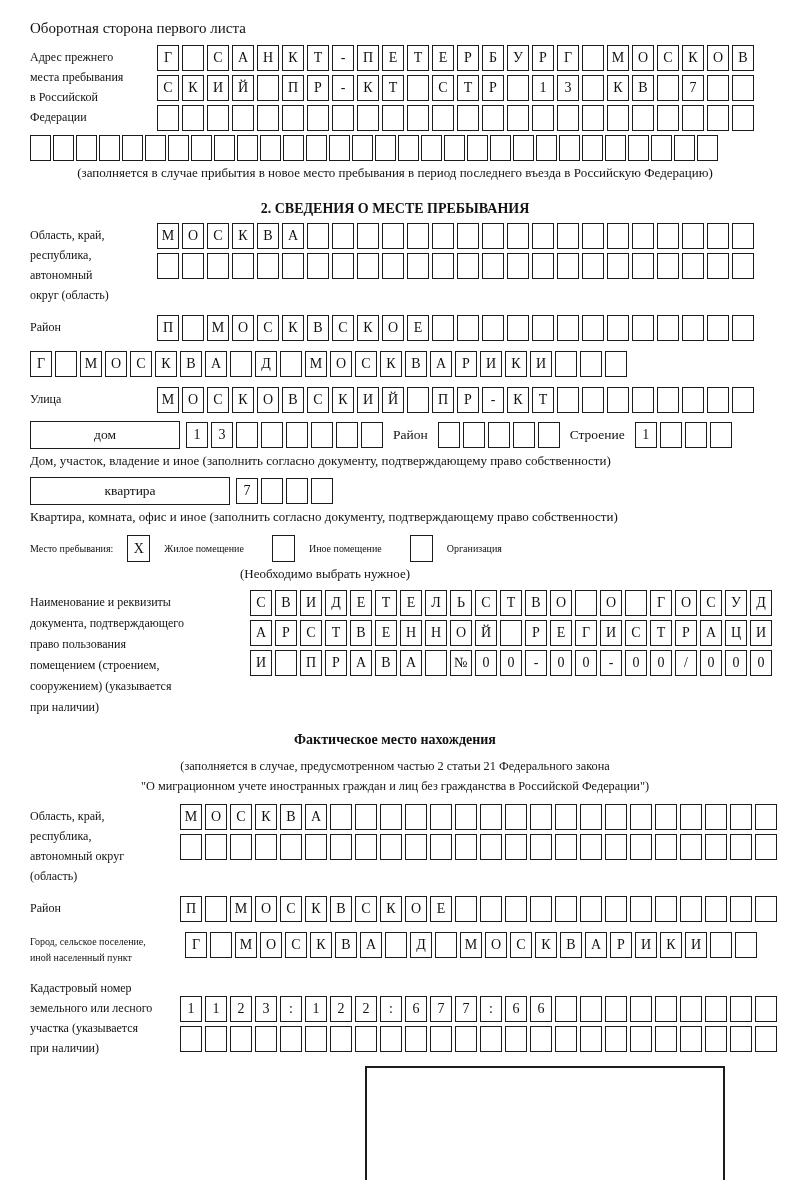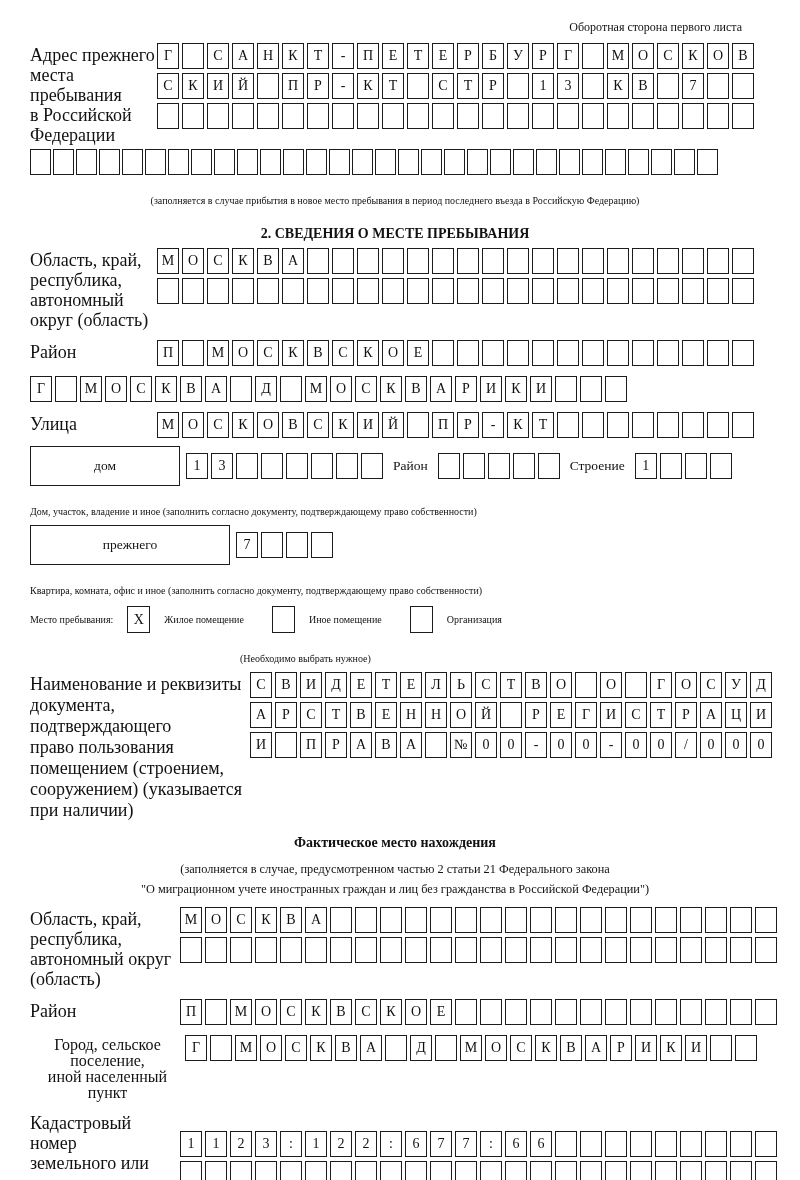--- a/index.html
+++ b/index.html
@@ -5,43 +5,43 @@
   html,body{margin:0;padding:0;background:#fff;}
   .page{
     position:relative;
     width:800px;height:1180px;
     box-sizing:border-box;
     padding:10px 40px 0 30px;
     font-family:"Liberation Serif", serif;
     color:#111;background:#fff;
     overflow:hidden;
   }
-  .hdr-right{ text-align:right; font-size:12px; padding-right:18px; margin-top:10px; }
+  .hdr-right{ font-size:15px; padding-right:18px; margin-top:10px; }
   .lines{ white-space:pre-line; }
   .field{ display:flex; align-items:flex-start; margin-top:6px; }
-  .flabel{ flex:none; font-size:18px; line-height:20px; padding-top:2px; }
+  .flabel{ flex:none; font-size:12px; line-height:20px; padding-top:2px; }
   .w125{ width:127px; } .w150{ width:155px; } .w212{ width:220px; } .w145{ width:150px; }
   .cellcol{ display:flex; flex-direction:column; gap:4px; }
   .cellrow{ display:flex; gap:3px; }
   .cell{
     flex:none; box-sizing:border-box;
     width:22px; height:26px;
     border:1.6px solid #1c1c1c;
     display:flex; align-items:center; justify-content:center;
     font-size:14px; background:#fff;
   }
   .tight{ gap:2px; } .tight .cell{ width:21px; }
   .fullrow{ margin-top:4px; }
-  .note{ font-size:10px; margin-top:20px; }
+  .note{ font-size:13px; margin-top:4px; }
   .center{ text-align:center; }
   .sec-title{ text-align:center; font-weight:bold; font-size:14px; margin-top:20px; }
   .sub-title{ text-align:center; font-weight:bold; font-size:14px; margin-top:14px; }
   .sub-note{ text-align:center; font-size:12.3px; line-height:20px; margin-top:8px; }
   .boxfield{
-    box-sizing:border-box; border:1.8px solid #1c1c1c; height:40px;
+    box-sizing:border-box; border:1.8px solid #1c1c1c; height:28px;
     display:flex; align-items:center; justify-content:center; font-size:13.5px;
   }
   .house-line{ display:flex; align-items:center; margin-top:8px; gap:6px; }
   .inline-label{ font-size:13.5px; padding:0 4px; }
   .chk-line{ display:flex; align-items:center; margin-top:10px; gap:8px; }
   .chkbox{
     flex:none; box-sizing:border-box; width:23px; height:27px;
     border:1.8px solid #1c1c1c; display:flex; align-items:center; justify-content:center;
     font-size:14px; margin:0 6px;
   }
@@ -355,21 +355,21 @@
     <div class="cellrow">
         <span class="cell">1</span>
         <span class="cell"></span>
         <span class="cell"></span>
         <span class="cell"></span>
       </div>
   </div>
   <div class="note">Дом, участок, владение и иное (заполнить согласно документу, подтверждающему право собственности)</div>
 
   <div class="house-line">
-    <div class="boxfield" style="width:200px;">прежнего</div>
+    <div class="boxfield" style="width:200px;">квартира</div>
     <div class="cellrow">
         <span class="cell">7</span>
         <span class="cell"></span>
         <span class="cell"></span>
         <span class="cell"></span>
       </div>
   </div>
   <div class="note">Квартира, комната, офис и иное (заполнить согласно документу, подтверждающему право собственности)</div>
 
   <div class="chk-line">
@@ -552,21 +552,21 @@
         <span class="cell"></span>
         <span class="cell"></span>
         <span class="cell"></span>
         <span class="cell"></span>
         <span class="cell"></span>
         <span class="cell"></span>
       </div>
   </div>
 
   <div class="field mt2">
-    <div class="flabel w150 lines" style="line-height:16px;font-size:16px;text-align:center;">Город, сельское поселение,
+    <div class="flabel w150 lines" style="line-height:16px;font-size:10px;">Город, сельское поселение,
 иной населенный пункт</div>
     <div class="cellrow">
         <span class="cell">Г</span>
         <span class="cell"></span>
         <span class="cell">М</span>
         <span class="cell">О</span>
         <span class="cell">С</span>
         <span class="cell">К</span>
         <span class="cell">В</span>
         <span class="cell">А</span>

